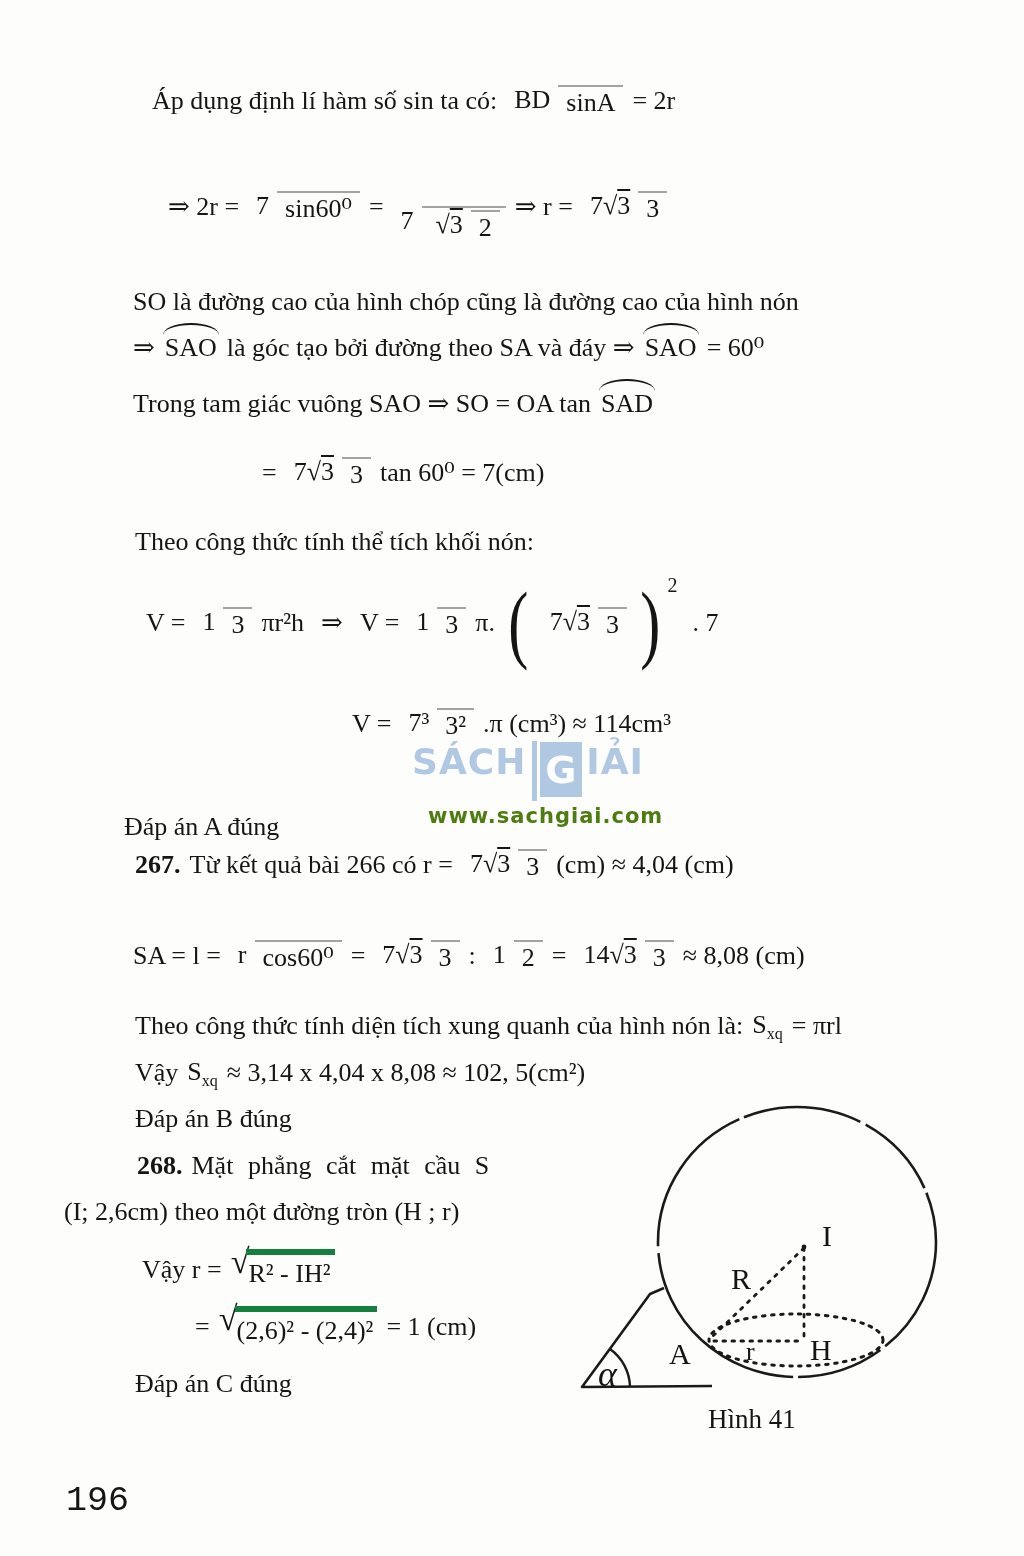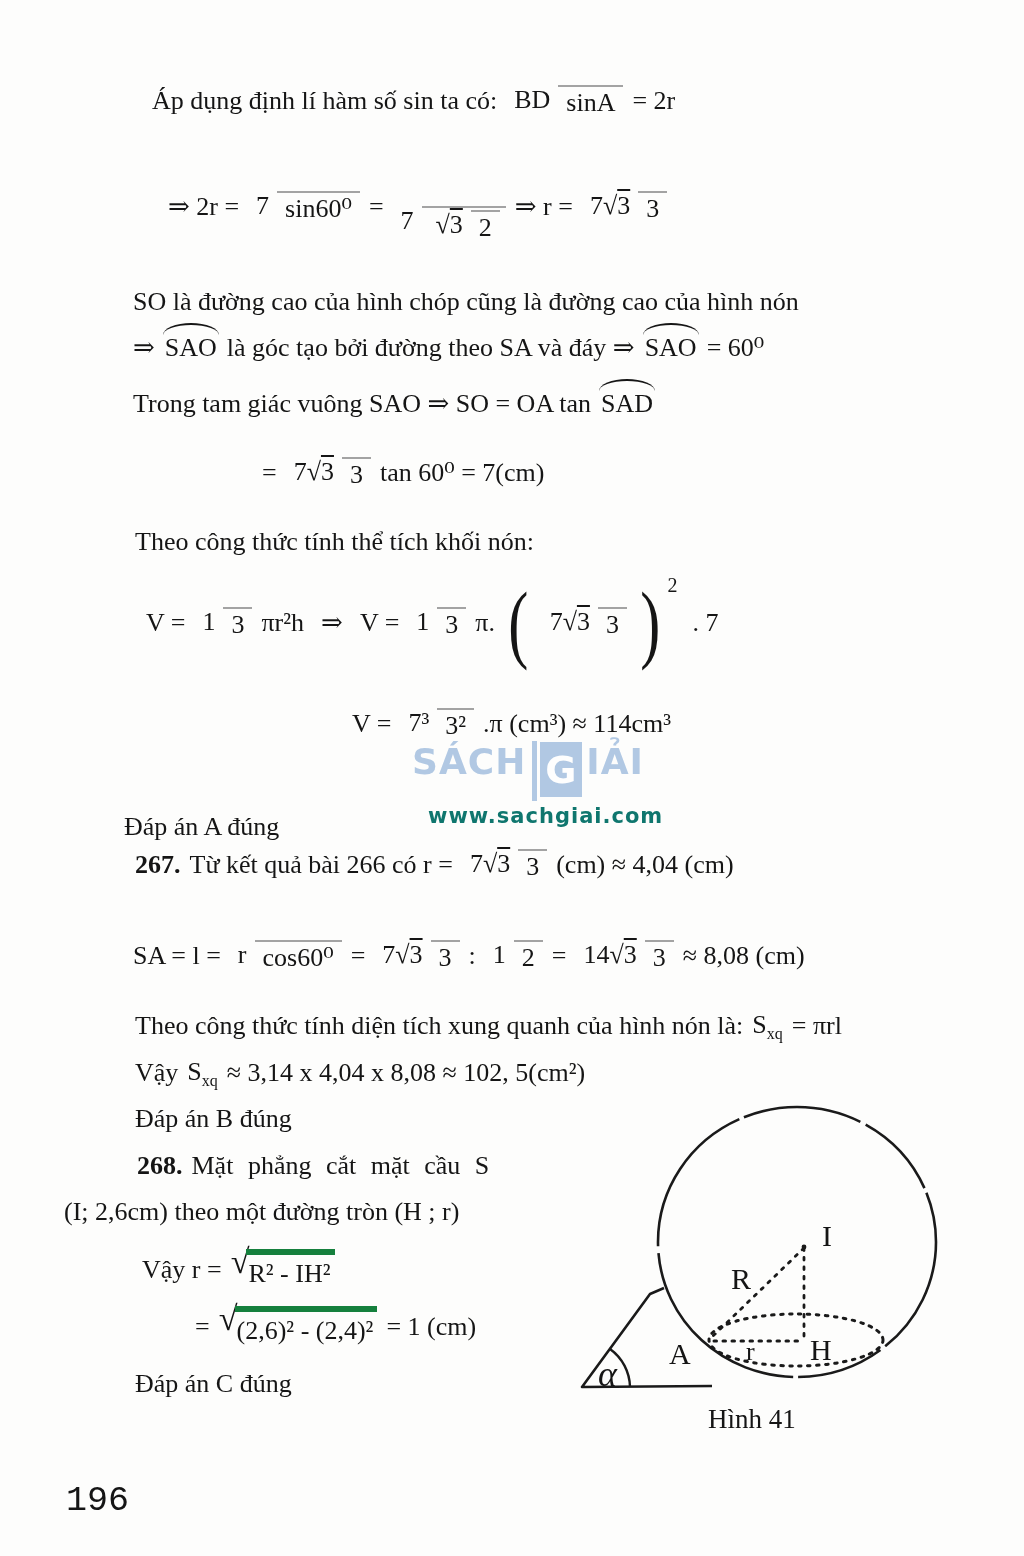--- a/index.html
+++ b/index.html
@@ -44,21 +44,21 @@
     color:#a9c3e1; font-family:"DejaVu Sans","Liberation Sans",sans-serif;
     font-weight:bold; font-size:36px; line-height:1; letter-spacing:1px;
   }
   .wm .vbar{width:5px; height:60px; background:#a9c3e1; margin:-3px 3px 0 6px;}
   .wm .gbox{
     width:42px; height:55px; background:#a9c3e1; color:#ffffff; margin:-2px 4px 0 0;
     display:flex; align-items:center; justify-content:center; font-size:38px;
   }
   .wm-url{
     position:absolute; left:428px; top:804px; z-index:1;
-    color:#0f766e; font-family:"DejaVu Sans","Liberation Sans",sans-serif;
+    color:#4d7c0f; font-family:"DejaVu Sans","Liberation Sans",sans-serif;
     font-weight:bold; font-size:21px; letter-spacing:1px;
   }
   .caption{position:absolute; left:708px; top:1404px; font-size:27px; z-index:2;}
   .pagenum{position:absolute; left:66px; top:1481px; font-size:35px; z-index:2;font-family:Liberation Mono, monospace;}
   .fig{position:absolute; left:556px; top:1076px; z-index:2;}
   .fig text{font-family:"Liberation Serif","DejaVu Serif",serif; fill:#151515;}
 </style>
 </head>
 <body>
 

